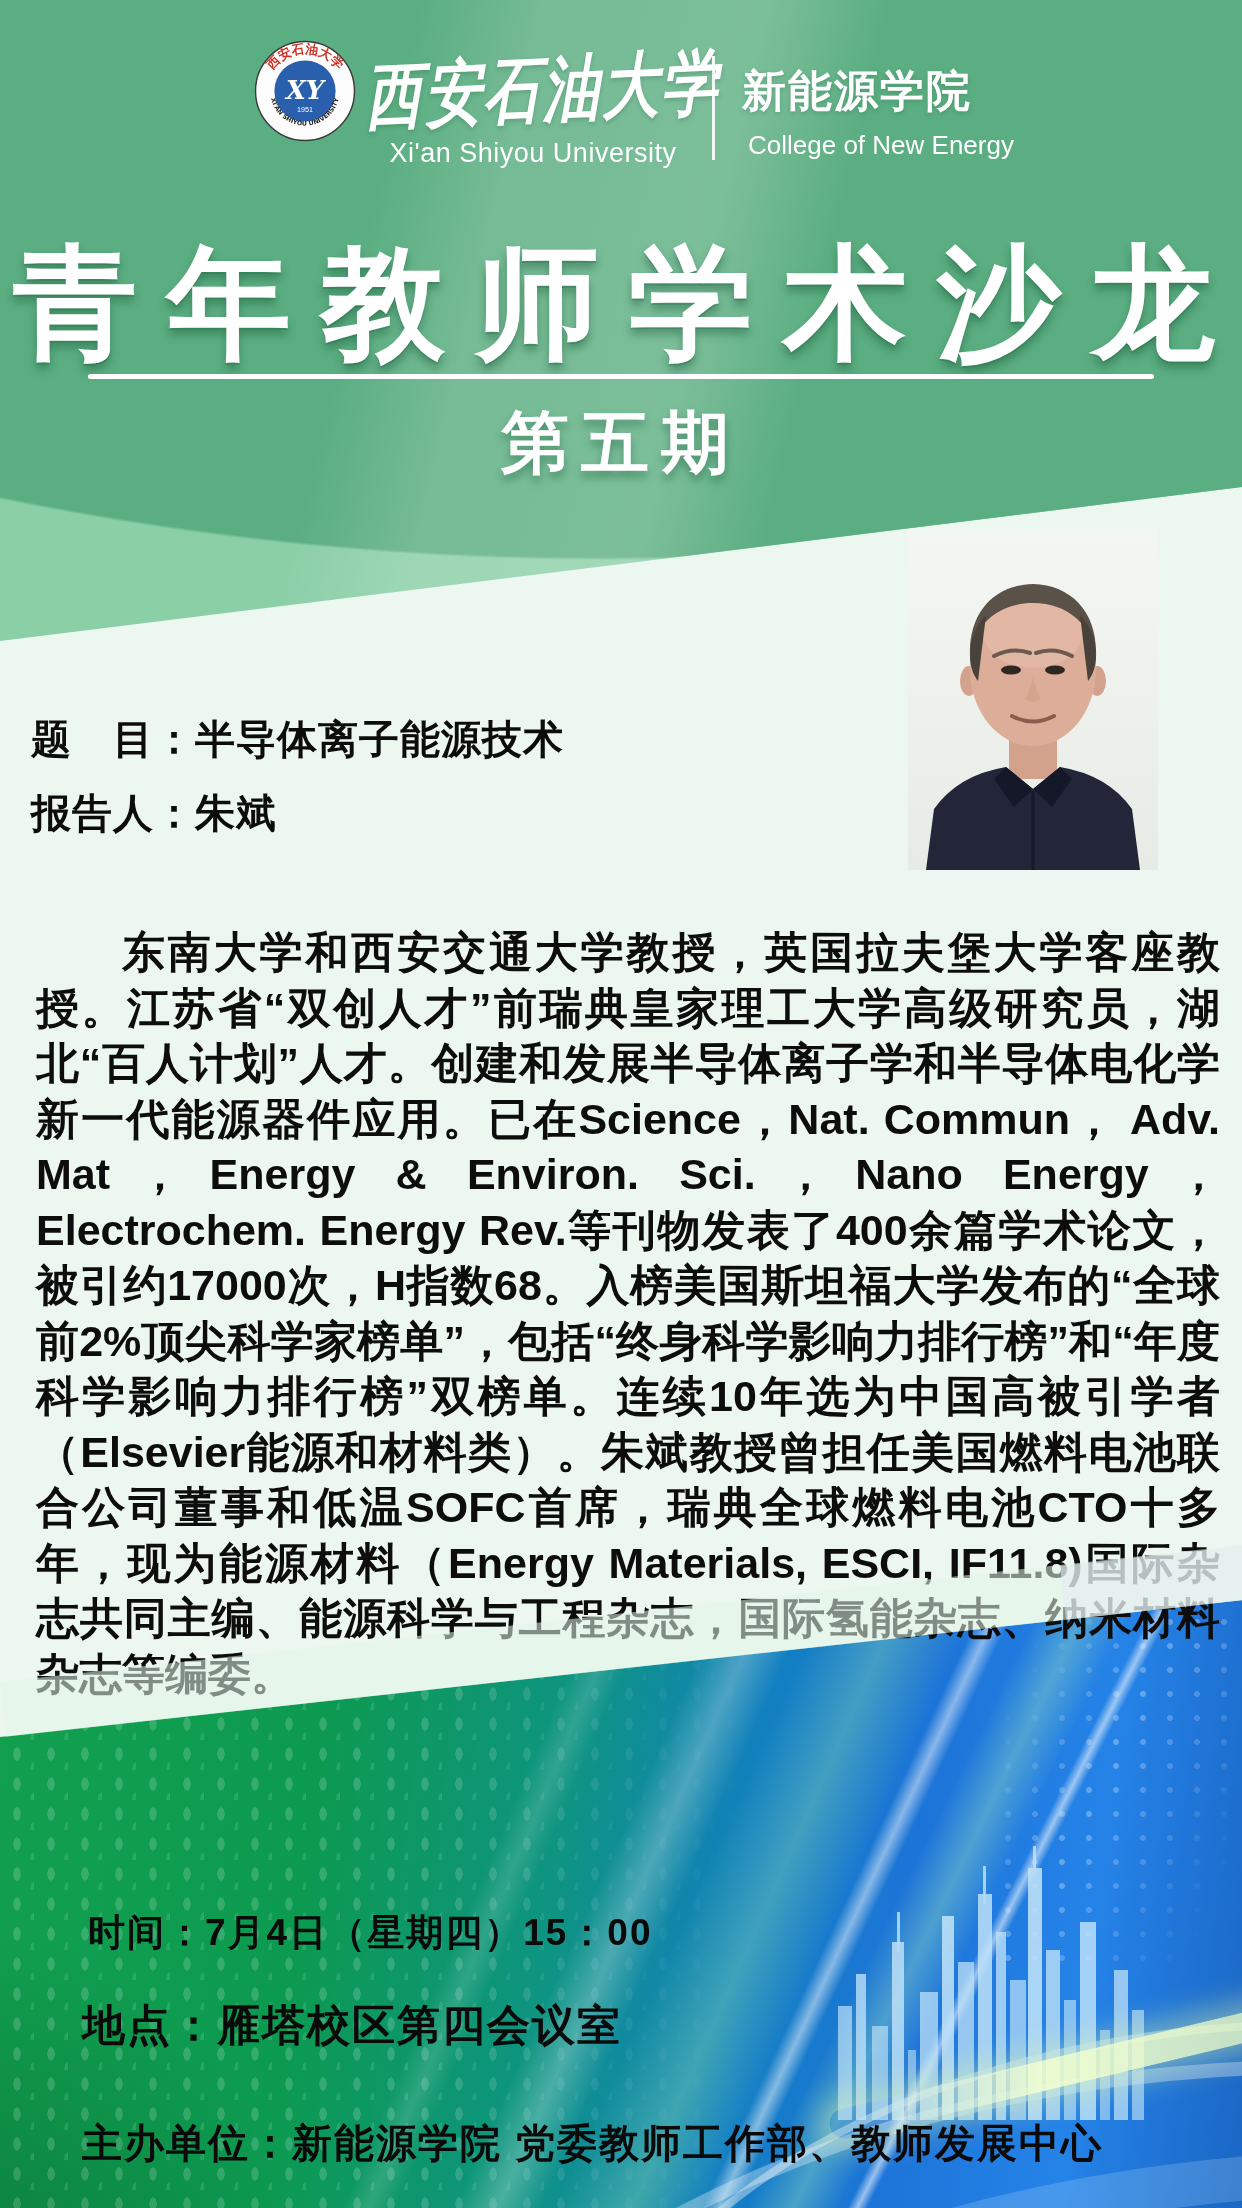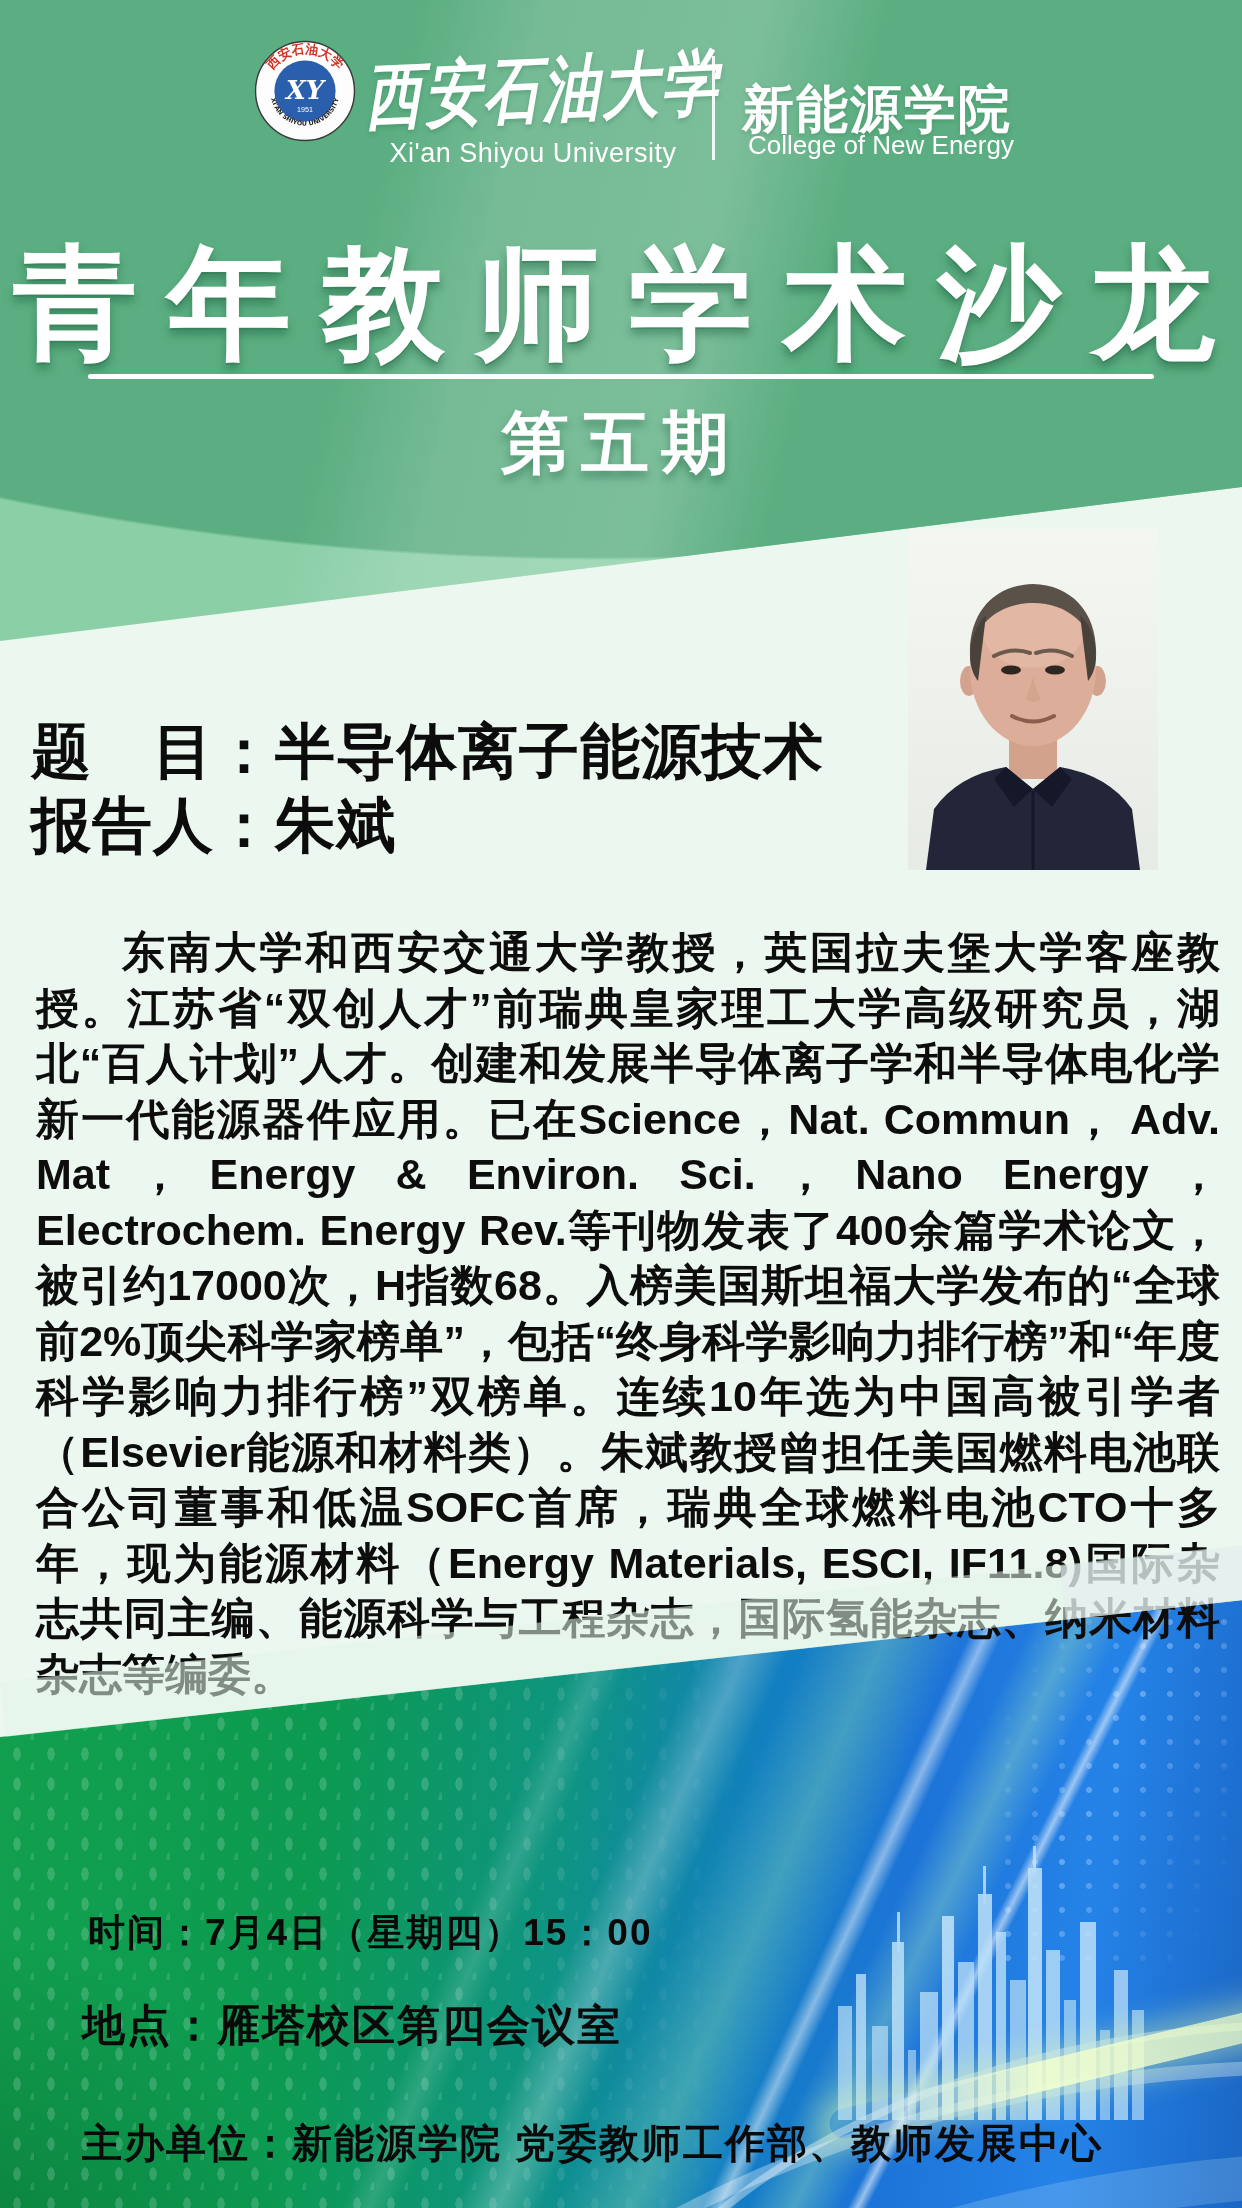--- a/index.html
+++ b/index.html
@@ -25,42 +25,41 @@
     transform:scale(1.02,1.28) rotate(-2deg);transform-origin:center center;
     text-shadow:0 2px 4px rgba(30,90,60,.25);white-space:nowrap;
   }
   .uni-en{
     position:absolute;left:368px;top:138px;width:330px;z-index:3;text-align:center;
     font-size:27px;color:#fff;letter-spacing:.5px;font-weight:500;white-space:nowrap;
   }
   .vdiv{position:absolute;left:712px;top:56px;width:3px;height:104px;background:rgba(255,255,255,.9);z-index:3;}
   .college-cn{
     position:absolute;left:742px;top:62px;z-index:3;
-    font-size:52px;font-weight:900;color:#fff;letter-spacing:2px;white-space:nowrap;
+    font-size:44px;font-weight:900;color:#fff;letter-spacing:2px;white-space:nowrap;
     text-shadow:0 2px 4px rgba(30,90,60,.25);
-    margin-top:13px;
   }
   .college-en{position:absolute;left:748px;top:130px;z-index:3;font-size:26px;color:#fff;font-weight:500;white-space:nowrap;}
   .main-title{
     position:absolute;left:0;top:214px;width:1242px;z-index:3;margin:8px;
     text-align:center;font-size:124px;font-weight:900;color:#fff;letter-spacing:30px;
     white-space:nowrap;text-shadow:0 7px 9px rgba(25,92,58,.45), 0 2px 0 rgba(45,120,80,.35);
   }
   .title-rule{position:absolute;left:88px;top:374px;width:1066px;height:5px;background:#fff;z-index:3;border-radius:3px;}
   .issue{
     position:absolute;left:0;top:398px;width:1242px;z-index:3;text-align:center;
     font-size:68px;font-weight:900;color:#fff;letter-spacing:12px;
     text-shadow:0 6px 8px rgba(25,92,58,.45);
   }
   
   .photo{position:absolute;left:908px;top:529px;width:250px;height:341px;z-index:2;background:#f1f3ee;}
   .photo svg{display:block;width:100%;height:100%;}
   
   .topic-line,.speaker-line{
-    position:absolute;left:31px;z-index:2;font-size:60px;font-weight:900;color:#0c0c0c;
+    position:absolute;left:31px;z-index:2;font-size:40px;font-weight:900;color:#0c0c0c;
     letter-spacing:1px;white-space:nowrap;
   }
   .topic-line{top:712px;}
   .speaker-line{top:786px;}
   
   .bio{
     position:absolute;left:30px;top:919px;width:1184px;z-index:2;margin:6px;
     font-size:43px;line-height:55.5px;font-weight:700;color:#0d0d0d;
     text-align:justify;text-indent:86px;letter-spacing:0;
   }

